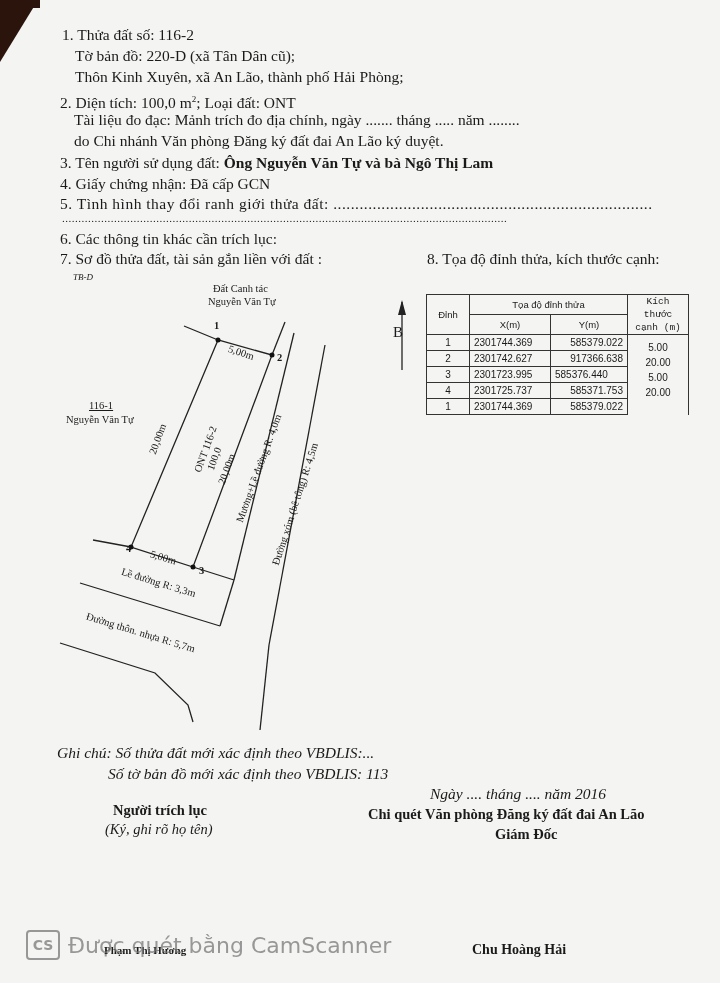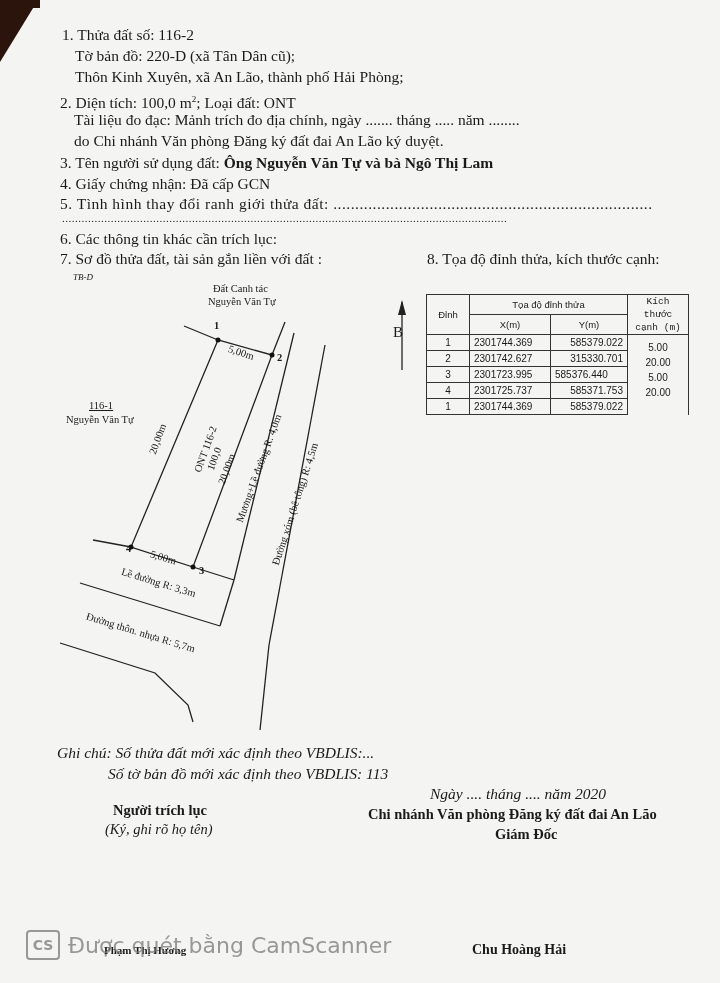--- a/index.html
+++ b/index.html
@@ -124,21 +124,21 @@
     <td rowspan="5" style="text-align:center;line-height:15px;vertical-align:middle;border-bottom:none;">
       <div style="margin-top:-10px;">5.00</div>
       <div>20.00</div>
       <div>5.00</div>
       <div>20.00</div>
     </td>
   </tr>
   <tr>
     <td style="text-align:center;">2</td>
     <td>2301742.627</td>
-    <td style="text-align:right;">315330.701</td>
+    <td style="text-align:right;">917366.638</td>
   </tr>
   <tr>
     <td style="text-align:center;">3</td>
     <td>2301723.995</td>
     <td style="">585376.440</td>
   </tr>
   <tr>
     <td style="text-align:center;">4</td>
     <td>2301725.737</td>
     <td style="text-align:right;">585371.753</td>
@@ -147,24 +147,24 @@
     <td style="text-align:center;">1</td>
     <td>2301744.369</td>
     <td style="text-align:right;">585379.022</td>
   </tr>
 </tbody>
   </table>
 
 <div class="line i" style="left:57px;top:744px;">Ghi chú: Số thửa đất mới xác định theo VBDLIS:...</div>
 <div class="line i" style="left:108px;top:765px;">Số tờ bản đồ mới xác định theo VBDLIS: 113</div>
 
-<div class="line i" style="left:430px;top:785px;">Ngày .... tháng .... năm 2020</div>
+<div class="line i" style="left:430px;top:785px;">Ngày .... tháng .... năm 2016</div>
 <div class="line b" style="left:113px;top:801px;font-size:14.5px;">Người trích lục</div>
 <div class="line i" style="left:105px;top:820px;font-size:14.5px;">(Ký, ghi rõ họ tên)</div>
-<div class="line b" style="left:368px;top:805px;font-size:14.5px;">Chi nhánh Văn phòng Đăng ký đất đai An Lão</div>
+<div class="line b" style="left:368px;top:805px;font-size:14.5px;">Chi quét Văn phòng Đăng ký đất đai An Lão</div>
 <div class="line b" style="left:495px;top:825px;font-size:14.5px;">Giám Đốc</div>
 
 <div class="sig" style="left:104px;top:944px;font-size:11px;">Phạm Thị Hương</div>
 <div class="sig" style="left:472px;top:942px;font-size:14px;">Chu Hoàng Hải</div>
 
 <div class="wm">
   <span class="cs">CS</span>
   <span>Được quét bằng CamScanner</span>
 </div>
 

